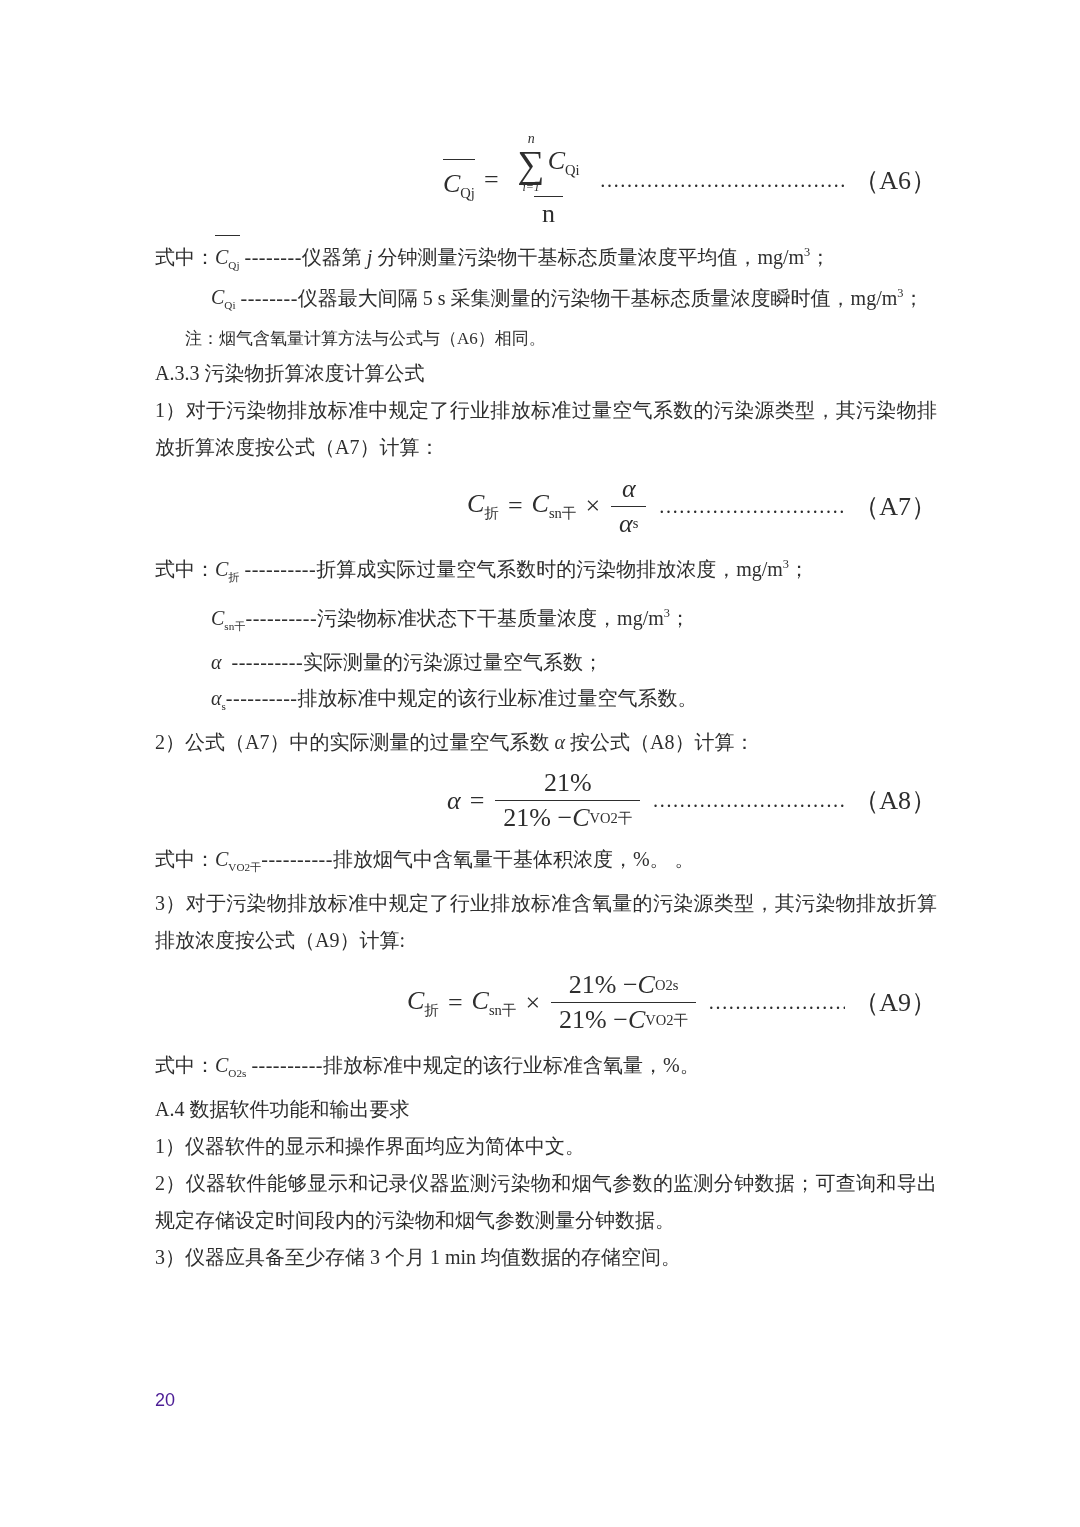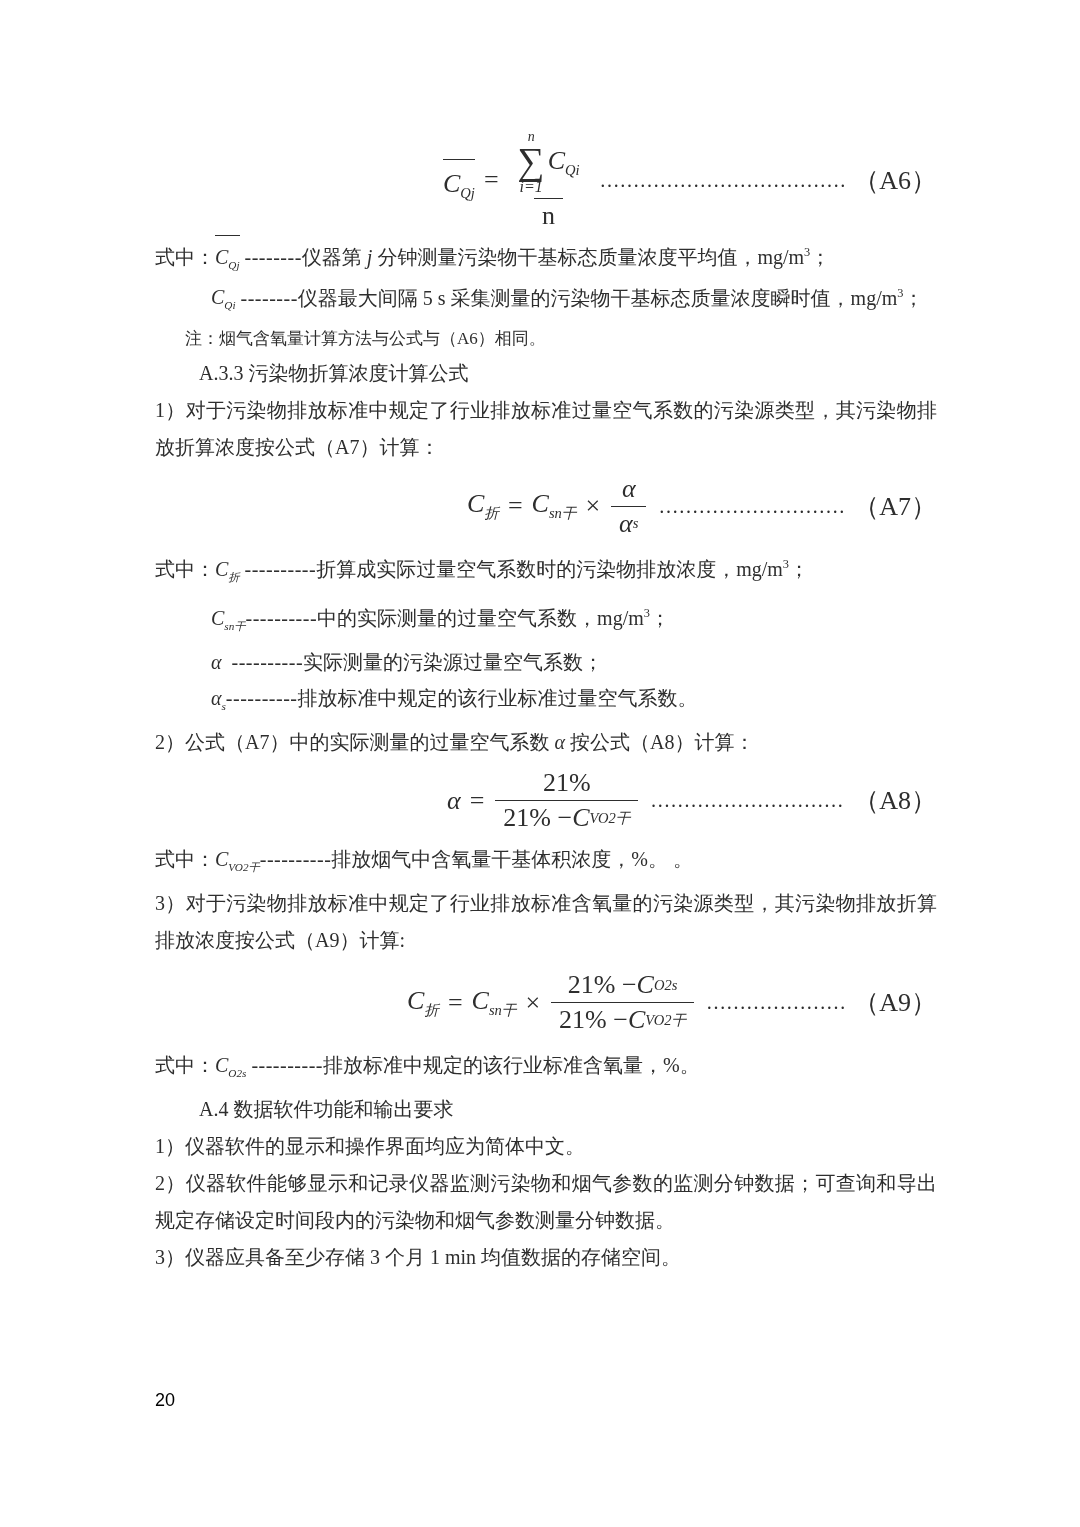--- a/index.html
+++ b/index.html
@@ -18,24 +18,24 @@
     top: 126px;
     width: 782px;
   }
   .line, .defline, .heading, .para {
     font-size: 20px;
     line-height: 37px;
   }
   .defline { line-height: 36px; white-space: nowrap; }
   .defline.cont { padding-left: 56px; }
   .para { text-align: justify; }
-  .heading { line-height: 37px; margin-left: 44px; }
+  .heading { line-height: 37px; }
   .note { font-size: 17px; line-height: 32px; padding-left: 30px; }
   .vit { font-style: italic; }
-  sub.sit { font-style: italic; font-size: 0.56em; text-align: center; }
+  sub.sit { font-size: 0.56em; text-align: center; }
   sup.u3 { font-size: 0.62em; }
   .ovl { display: inline-block; border-top: 1.7px solid #2e2e2e; padding-top: 10px; line-height: 1.1; }
   .dash { letter-spacing: 0.5px; }
 
   
   .frow {
     display: flex;
     align-items: center;
     width: 100%;
   }
@@ -60,30 +60,30 @@
   }
   .flabel { font-size: 26px; white-space: nowrap; flex: 0 0 auto; }
 
   .frac { display: inline-flex; flex-direction: column; align-items: center; margin: 0 2px; }
   .frac .num { display: inline-flex; align-items: center; justify-content: center; padding: 0 8px 2px; }
   .frac .den { display: inline-flex; align-items: center; justify-content: center; border-top: 1.8px solid #2e2e2e; padding: 2px 8px 0; }
   .op { margin: 0 9px; }
   .sum { display: inline-flex; flex-direction: column; align-items: center; line-height: 1; margin-right: 3px; }
   .sum .sum-u { font-size: 14px; font-style: italic; line-height: 1.1; }
   .sum .sigma { font-size: 38px; line-height: 0.9; }
-  .sum .sum-l { font-size: 16px; font-style: italic; line-height: 1.1; }
+  .sum .sum-l { font-size: 12px; font-style: italic; line-height: 1.1; }
   .rm { font-style: normal; }
 
   .pageno {
     position: absolute;
     left: 155px;
     top: 1390px;
     font-family: "Liberation Sans", "DejaVu Sans", sans-serif;
     font-size: 18px;
-    color: #000000;
+    color: #4c1d95;
   }
 </style>
 </head>
 <body>
 
 <div class="page">
   <main class="content">
 
     <div class="frow frow-a6">
       <span class="fml">
@@ -133,21 +133,21 @@
         </span>
       </span>
       <span class="dots">………………………………………………………………………………</span>
       <span class="flabel">（A7）</span>
     </div>
 
     <div class="defline">
       <span>式中：</span><span><span class="vit">C</span><sub class="sit rm">折</sub></span> <span class="dash">----------</span><span>折算成实际过量空气系数时的污染物排放浓度，mg/m</span><sup class="u3">3</sup><span>；</span>
     </div>
     <div class="defline cont">
-      <span><span class="vit">C</span><sub class="sit">sn干</sub></span><span class="dash">----------</span><span>中的实际测量的过量空气系数，mg/m</span><sup class="u3">3</sup><span>；</span>
+      <span><span class="vit">C</span><sub class="sit">sn干</sub></span><span class="dash">----------</span><span>污染物标准状态下干基质量浓度，mg/m</span><sup class="u3">3</sup><span>；</span>
     </div>
     <div class="defline cont">
       <span class="vit">α</span>&nbsp; <span class="dash">----------</span><span>实际测量的污染源过量空气系数；</span>
     </div>
     <div class="defline cont">
       <span><span class="vit">α</span><sub class="sit">s</sub></span><span class="dash">----------</span><span>排放标准中规定的该行业标准过量空气系数。</span>
     </div>
 
     <div class="line">
       <span>2）公式（A7）中的实际测量的过量空气系数 </span><span class="vit">α</span><span> 按公式（A8）计算：</span>

